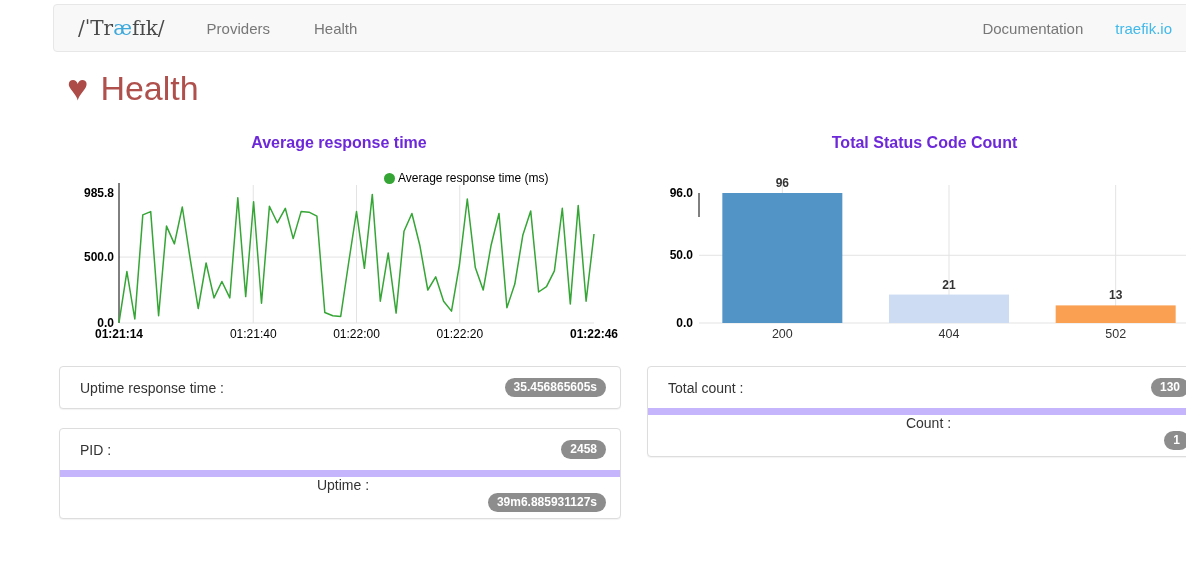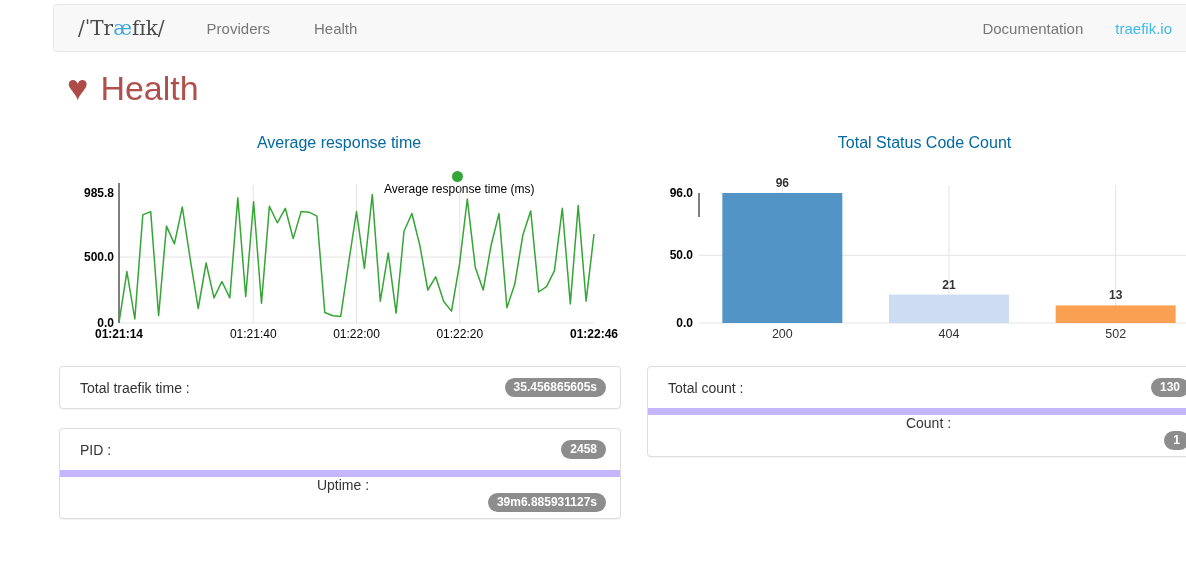--- a/index.html
+++ b/index.html
@@ -18,22 +18,22 @@
   
   .page-title{position:absolute;left:28px;top:68px;display:flex;align-items:center;color:#b0504d;}
   .heart{font-size:36px;line-height:36px;margin-right:12px;color:#ac4b48;}
   .title-text{font-size:34px;line-height:40px;font-weight:400;}
 
   
   .chart{position:absolute;top:132px;}
   .chart.left{left:20px;width:560px;height:225px;}
   .chart.right{left:608px;width:555px;height:225px;}
   .chart-title{position:absolute;top:2px;left:0;right:0;text-align:center;font-size:16px;
-               font-weight:400;color:#0369a1;}
-  .legend{position:absolute;top:39px;left:325px;display:flex;align-items:center;font-size:12px;color:#000;cursor:pointer;flex-direction:column;}
+               font-weight:700;color:#6d28d9;}
+  .legend{position:absolute;top:39px;left:325px;display:flex;align-items:center;font-size:12px;color:#000;cursor:pointer;}
   .legend .dot{width:11px;height:11px;border-radius:50%;margin-right:3px;}
   .chart svg{position:absolute;left:0;top:23px;}
 
   
   .panel{position:absolute;background:#fff;border:1px solid #ddd;border-radius:4px;
          box-shadow:0 1px 1px rgba(0,0,0,.05);}
   .panel-row{height:41px;display:flex;align-items:center;padding:0 14px 0 20px;}
   .panel-row + .panel-row{border-top:7px solid #c4b5fd;flex-direction:column;}
   .panel-label{font-size:14px;color:#333;}
   .badge{margin-left:auto;background:#8d8d8d;color:#fff;font-size:12px;font-weight:700;
@@ -115,21 +115,21 @@
         <g>
           <rect x="408.66666666666663" y="150.39583333333334" width="120" height="17.604166666666657" fill="#f9a052"></rect>
           <text x="468.66666666666663" y="144.39583333333334" text-anchor="middle" font-size="12" font-weight="700" fill="#333">13</text>
           <text x="468.66666666666663" y="183" text-anchor="middle" font-size="12.5" fill="#333">502</text>
         </g>
       </svg>
   </div>
 
   <div class="panel" style="left:20px;top:366px;width:560px;">
     <div class="panel-row">
-      <span class="panel-label">Total traefik time :</span>
+      <span class="panel-label">Uptime response time :</span>
       <span class="badge">35.456865605s</span>
     </div>
   </div>
 
   <div class="panel" style="left:20px;top:428px;width:560px;">
     <div class="panel-row">
       <span class="panel-label">PID :</span>
       <span class="badge">2458</span>
     </div>
     <div class="panel-row">

